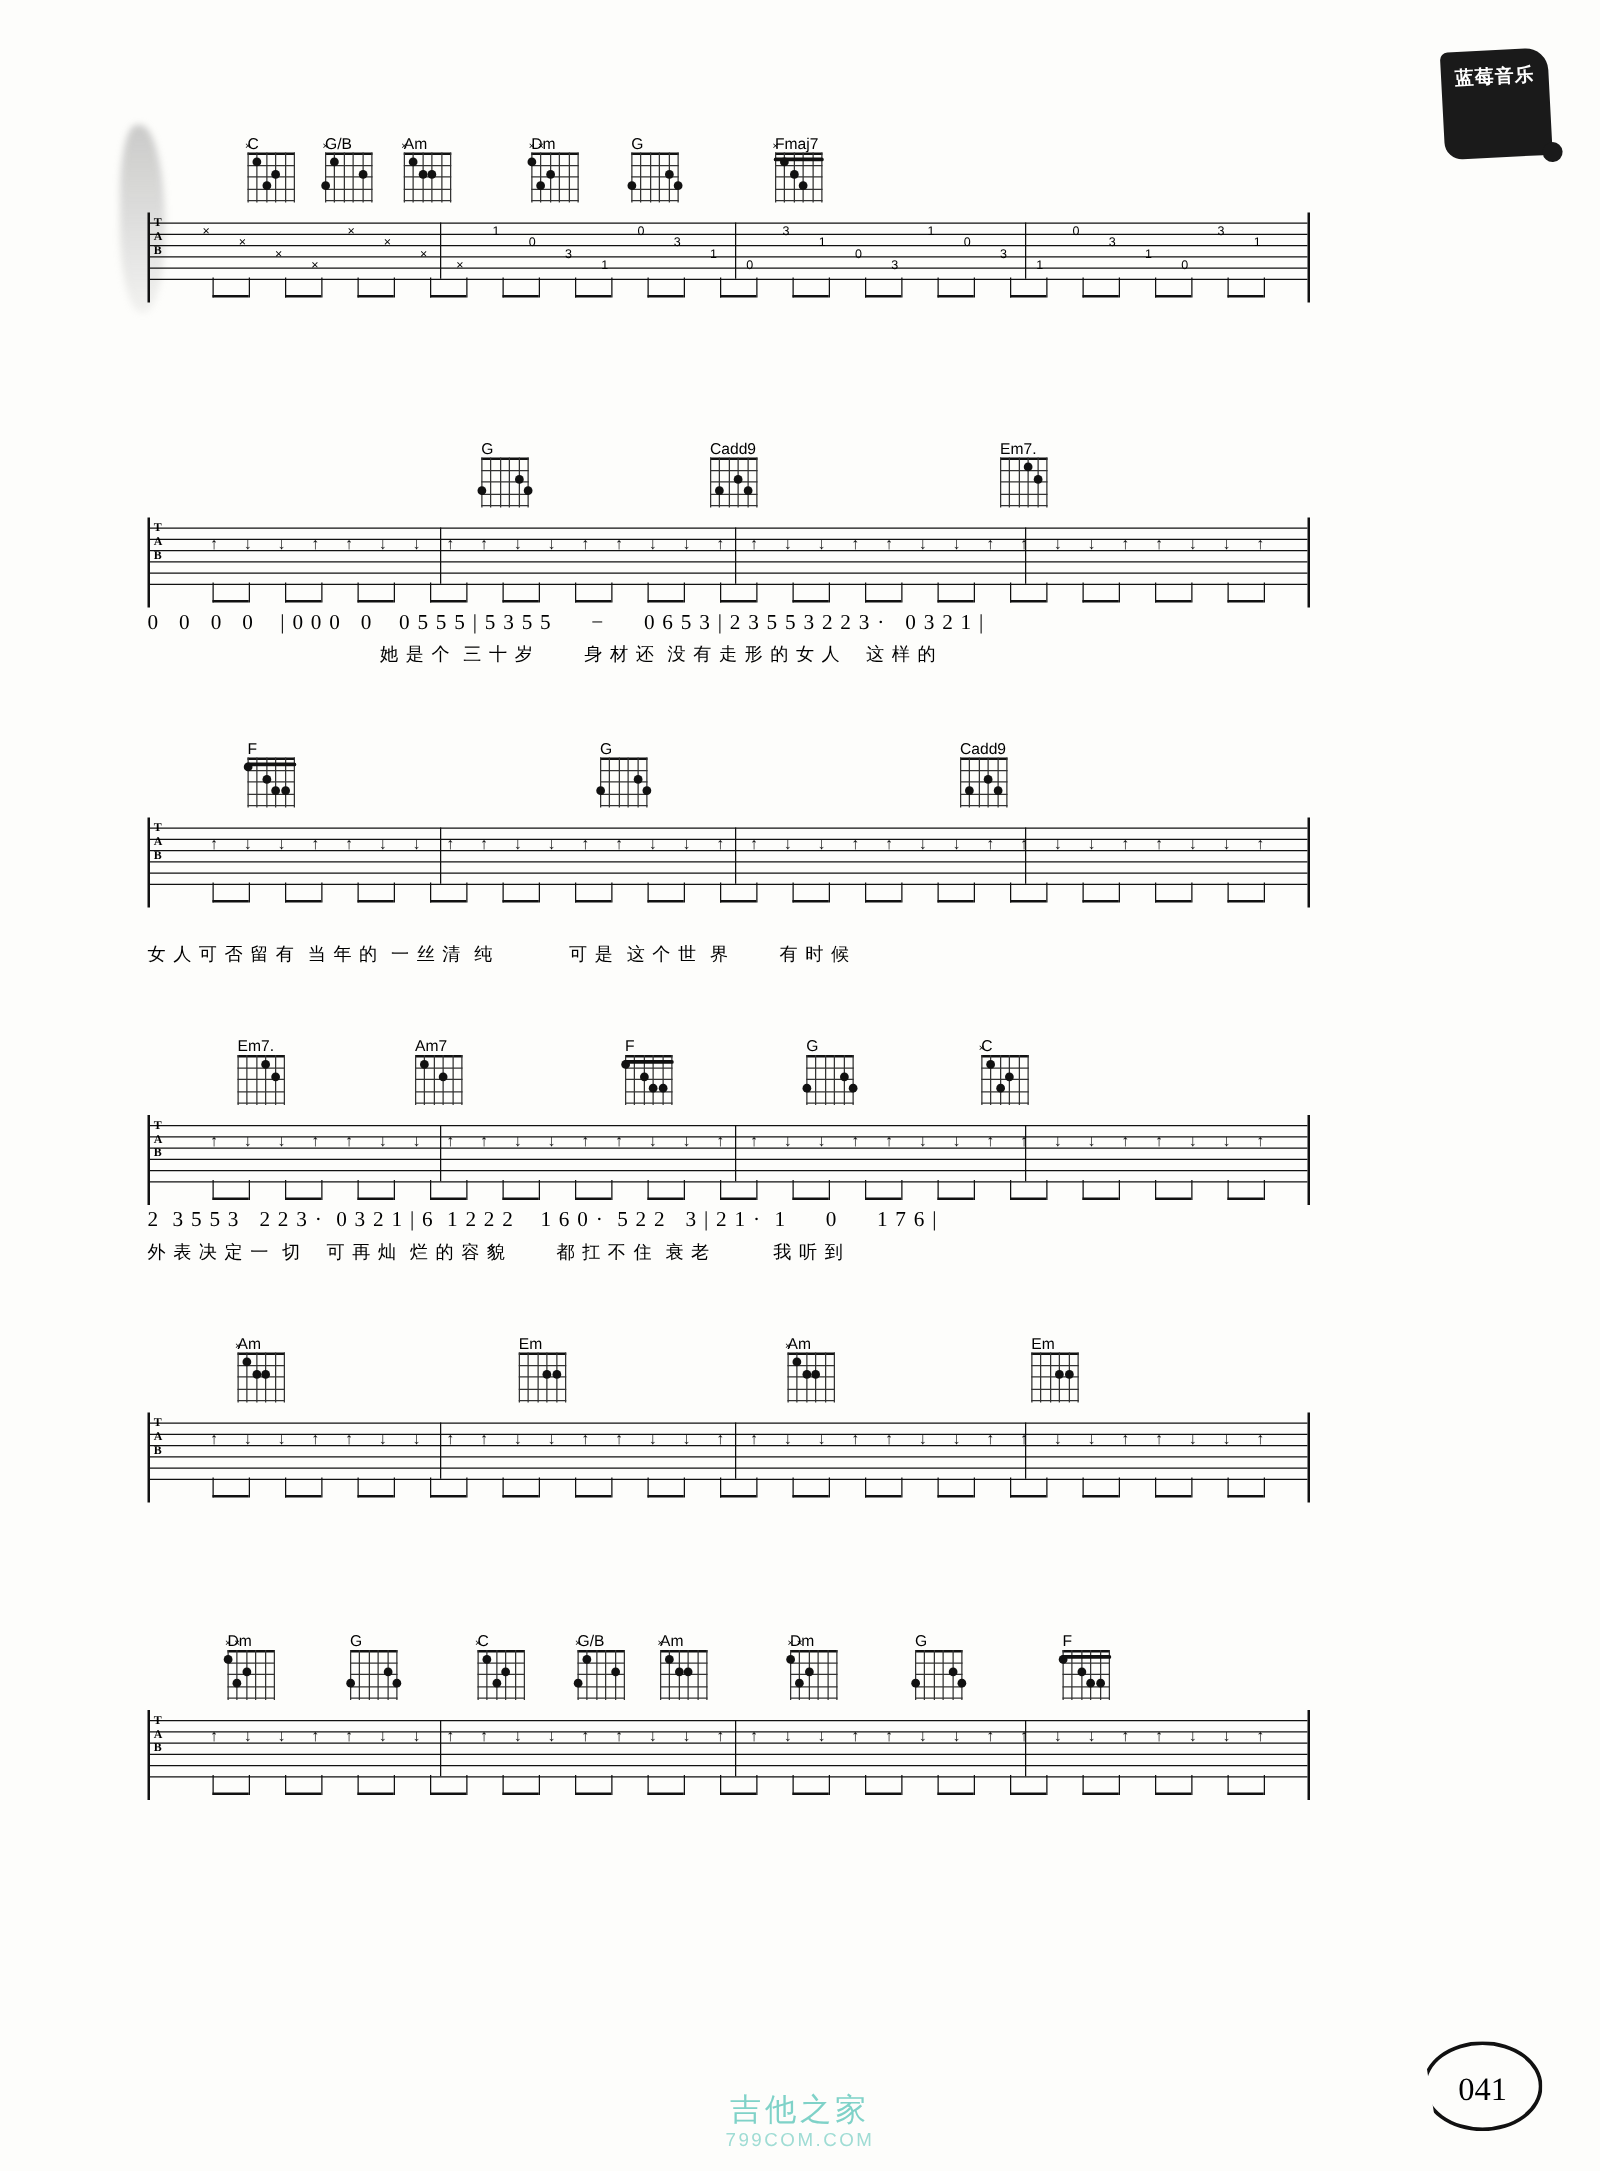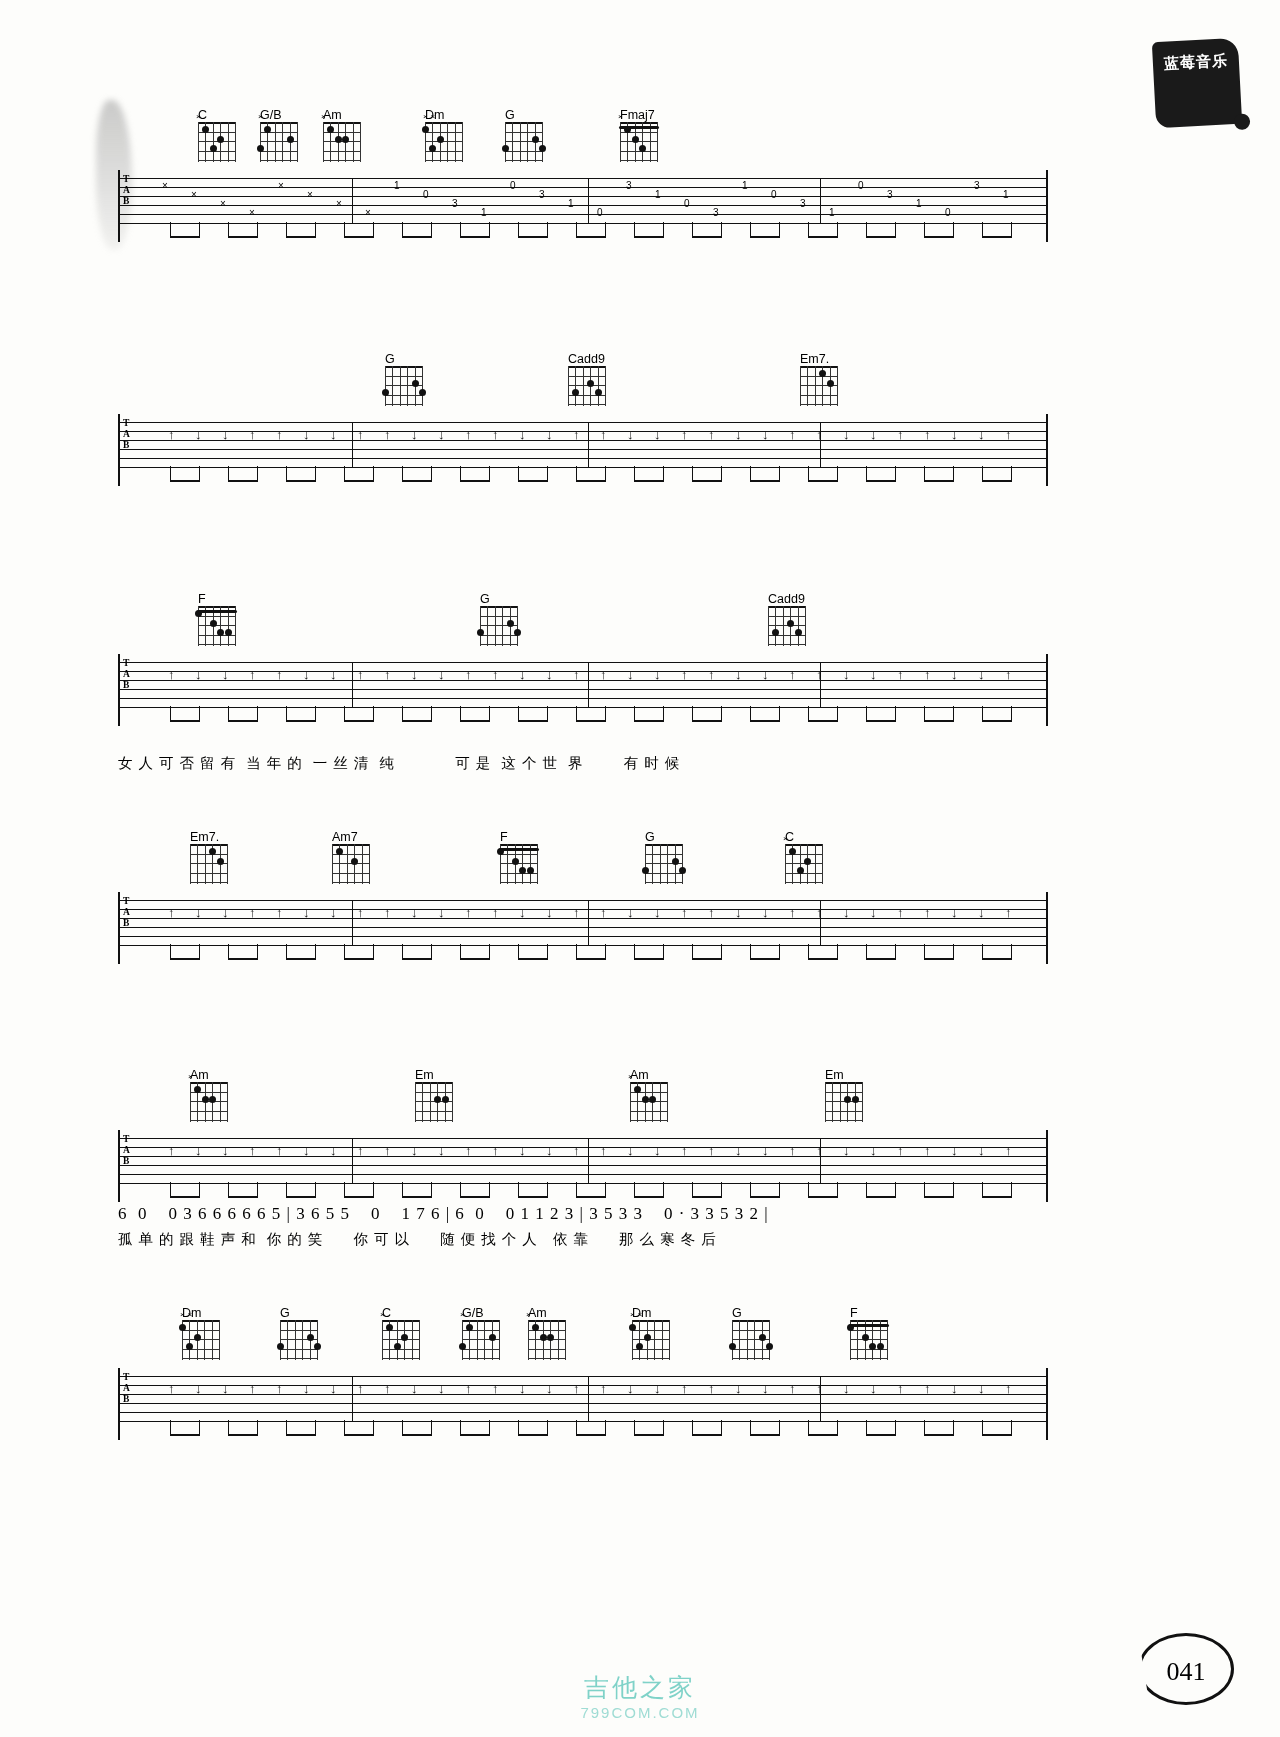--- a/index.html
+++ b/index.html
@@ -433,20 +433,24 @@
             <div class="beam" style="left: 746px; width: 29px; bottom: 4px;"></div>
             <div class="stem" style="left: 775px;"></div>
             <div class="stem" style="left: 804px;"></div>
             <div class="beam" style="left: 804px; width: 29px; bottom: 4px;"></div>
             <div class="stem" style="left: 833px;"></div>
             <div class="stem" style="left: 862px;"></div>
             <div class="beam" style="left: 862px; width: 29px; bottom: 4px;"></div>
             <div class="stem" style="left: 891px;"></div>
           </div>
         </div>
+        <div class="notat">
+          <div class="jianpu">0   0   0   0    | 0 0 0   0    0 5 5 5 | 5 3 5 5      −      0 6 5 3 | 2 3 5 5 3 2 2 3 ·   0 3 2 1 |</div>
+          <div class="lyric">                                     她 是 个  三 十 岁        身 材 还  没 有 走 形 的 女 人    这 样 的</div>
+        </div>
       </div>
       <div class="system" style="top: 592px;">
         <div class="chordrow">
           <div class="chord" style="left: 78px;">
             <div class="nm">F</div>
             <div class="grid">
               <div class="nut"></div>
               <div class="h" style="top: 9.5px;"></div>
               <div class="h" style="top: 19px;"></div>
               <div class="h" style="top: 28.5px;"></div>
@@ -781,20 +785,24 @@
             <div class="beam" style="left: 746px; width: 29px; bottom: 4px;"></div>
             <div class="stem" style="left: 775px;"></div>
             <div class="stem" style="left: 804px;"></div>
             <div class="beam" style="left: 804px; width: 29px; bottom: 4px;"></div>
             <div class="stem" style="left: 833px;"></div>
             <div class="stem" style="left: 862px;"></div>
             <div class="beam" style="left: 862px; width: 29px; bottom: 4px;"></div>
             <div class="stem" style="left: 891px;"></div>
           </div>
         </div>
+        <div class="notat">
+          <div class="jianpu">2  3 5 5 3   2 2 3 ·  0 3 2 1 | 6  1 2 2 2    1 6 0 ·  5 2 2   3 | 2 1 ·  1      0      1 7 6 |</div>
+          <div class="lyric">外 表 决 定 一  切    可 再 灿  烂 的 容 貌        都 扛 不 住  衰 老          我 听 到</div>
+        </div>
       </div>
       <div class="system" style="top: 1068px;">
         <div class="chordrow">
           <div class="chord" style="left: 70px;">
             <div class="nm">Am</div>
             <div class="grid">
               <div class="nut"></div>
               <div class="h" style="top: 9.5px;"></div>
               <div class="h" style="top: 19px;"></div>
               <div class="h" style="top: 28.5px;"></div>
@@ -952,24 +960,20 @@
             <div class="beam" style="left: 746px; width: 29px; bottom: 4px;"></div>
             <div class="stem" style="left: 775px;"></div>
             <div class="stem" style="left: 804px;"></div>
             <div class="beam" style="left: 804px; width: 29px; bottom: 4px;"></div>
             <div class="stem" style="left: 833px;"></div>
             <div class="stem" style="left: 862px;"></div>
             <div class="beam" style="left: 862px; width: 29px; bottom: 4px;"></div>
             <div class="stem" style="left: 891px;"></div>
           </div>
         </div>
-        <div class="notat">
-          <div class="jianpu">6  0    0 3 6 6 6 6 6 5 | 3 6 5 5    0    1 7 6 | 6  0    0 1 1 2 3 | 3 5 3 3    0 · 3 3 5 3 2 |</div>
-          <div class="lyric">孤 单 的 跟 鞋 声 和  你 的 笑      你 可 以      随 便 找 个 人   依 靠      那 么 寒 冬 后</div>
-        </div>
       </div>
       <div class="system" style="top: 1306px;">
         <div class="chordrow">
           <div class="chord" style="left: 62px;">
             <div class="nm">Dm</div>
             <div class="grid">
               <div class="nut"></div>
               <div class="h" style="top: 9.5px;"></div>
               <div class="h" style="top: 19px;"></div>
               <div class="h" style="top: 28.5px;"></div>

